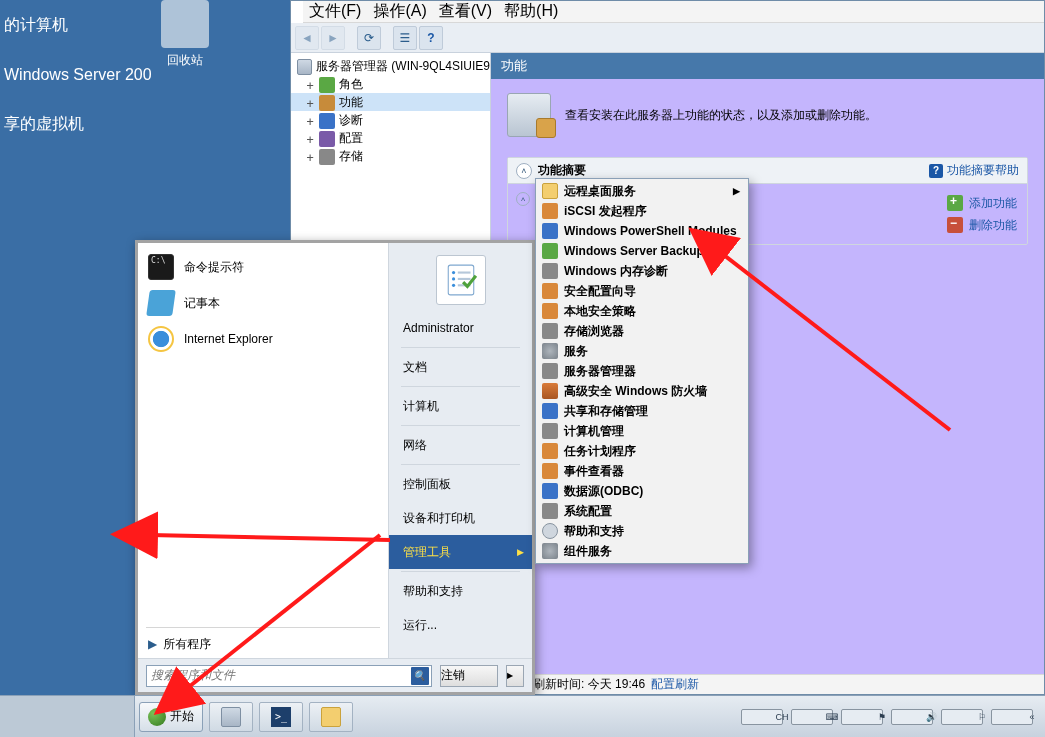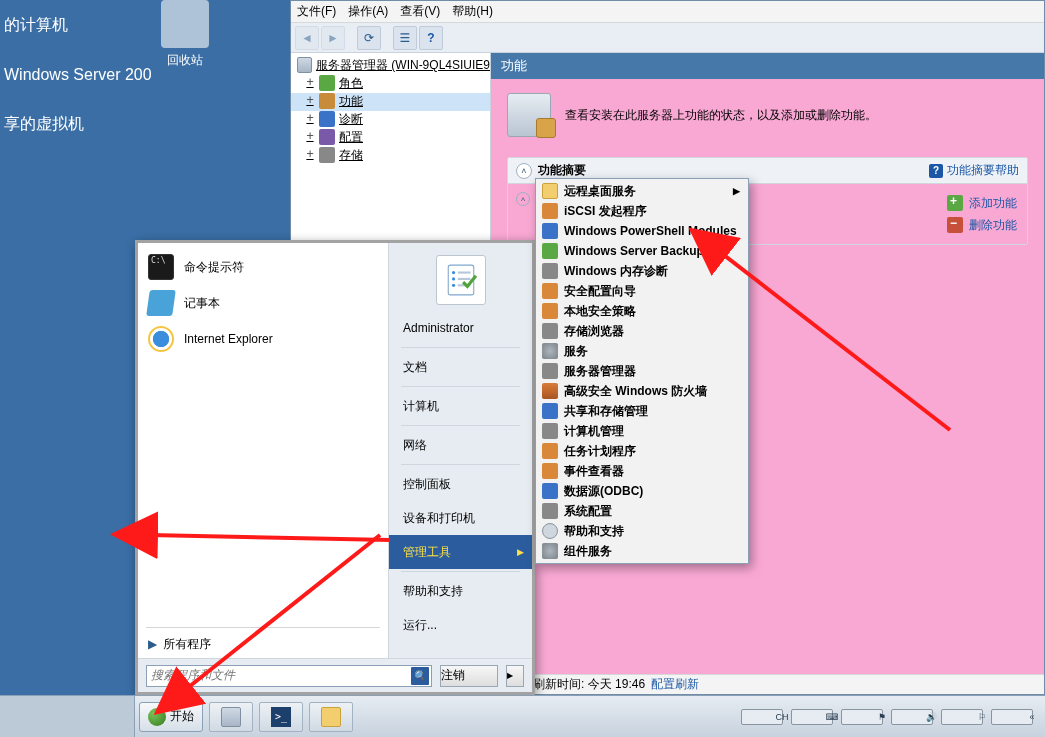--- a/index.html
+++ b/index.html
@@ -9,42 +9,42 @@
   .desktop-left { position: absolute; left: 0; top: 0; width: 135px; height: 695px; background: #3a6ea5; color: #fff; }
   .desktop-left .item { font-size: 16px; padding: 15px 4px; white-space: nowrap; }
 
   
   .recycle { position: absolute; left: 150px; top: 0; width: 70px; text-align: center; color: #fff; }
   .recycle .icon { width: 48px; height: 48px; margin: 0 auto; background: #dfe7ee; border-radius: 4px; opacity: 0.7; }
   .recycle .lbl { margin-top: 4px; }
 
   
   .srvmgr { position: absolute; left: 290px; top: 0; width: 755px; height: 695px; background: #fff; border: 1px solid #6f8ca8; }
-  .srvmgr .menubar { height: 22px; background: #f4f4f4; border-bottom: 1px solid #d8d8d8; display: flex; align-items: center; padding: 0 6px; font-size: 12px; gap: 12px; }
+  .srvmgr .menubar { height: 22px; background: #f4f4f4; border-bottom: 1px solid #d8d8d8; display: flex; align-items: center; padding: 0 6px; font-size: 16px; gap: 12px; margin-left: 12px; }
   .srvmgr .toolbar { height: 30px; background: #e9eef4; border-bottom: 1px solid #c9d2dd; display: flex; align-items: center; padding: 0 4px; gap: 2px; }
   .tbtn { width: 24px; height: 24px; background: #dbe4ee; border: 1px solid #bfcbd9; border-radius: 2px; display: flex; align-items: center; justify-content: center; color: #2b5d8c; font-size: 12px; }
   .tbtn.disabled { opacity: .5; }
   .tbspacer { width: 8px; }
 
   .srvmgr .body { display: flex; height: calc(100% - 52px - 20px); }
   .tree { width: 200px; border-right: 1px solid #c9d2dd; background: #fff; padding: 4px 0; font-size: 12px; }
-  .tree-row { display: flex; align-items: flex-start; height: 18px; padding-left: 6px; gap: 4px; white-space: nowrap; text-decoration: underline; }
+  .tree-row { display: flex; align-items: flex-end; height: 18px; padding-left: 6px; gap: 4px; white-space: nowrap; }
   .tree-row .tog { width: 10px; text-align: center; color: #555; font-family: monospace; }
   .tree-row .ic { width: 16px; height: 16px; display: inline-block; }
   .tree-row.sel { background: #cde3f8; }
   .ic-server { background: linear-gradient(#cfd9e4,#a8b6c6); border: 1px solid #7e8fa2; border-radius: 2px; }
   .ic-role { background: #5aa844; border-radius: 2px; }
   .ic-feat { background: #c78b3a; border-radius: 2px; }
   .ic-diag { background: #3a72c7; border-radius: 2px; }
   .ic-conf { background: #7a5aa8; border-radius: 2px; }
   .ic-stor { background: #888; border-radius: 2px; }
 
   .content { flex: 1; display: flex; flex-direction: column; }
   .content-header { height: 26px; background: #4678aa; color: #fff; display: flex; align-items: center; padding: 0 10px; font-size: 13px; }
-  .content-body { flex: 1; background: #f9a8d4; padding: 14px 16px; position: relative; }
+  .content-body { flex: 1; background: #c4b5fd; padding: 14px 16px; position: relative; }
   .feat-row { display: flex; align-items: center; gap: 14px; margin-bottom: 20px; }
   .feat-icon { width: 44px; height: 44px; background: linear-gradient(#e6ecf2,#b9c5d2); border: 1px solid #99a6b3; border-radius: 3px; position: relative; }
   .feat-icon::after { content: ""; position: absolute; right: -6px; bottom: -2px; width: 18px; height: 18px; background: #d9a34a; border-radius: 3px; border: 1px solid #a87a2c; }
 
   .summary { border: 1px solid #cfd6de; border-radius: 2px; overflow: visible; }
   .summary-hdr { height: 26px; background: #eef2f6; border-bottom: 1px solid #cfd6de; display: flex; align-items: center; padding: 0 8px; gap: 6px; }
   .chev { width: 16px; height: 16px; border: 1px solid #9fb0c2; border-radius: 50%; display: flex; align-items: center; justify-content: center; font-size: 9px; color: #3a5d7e; background: #fff;}
   .summary-hdr .help { margin-left: auto; display: flex; align-items: center; gap: 4px; color: #1b57a6; }
   .help-ic { width: 14px; height: 14px; background: #1b57a6; color: #fff; border-radius: 2px; display: inline-flex; align-items: center; justify-content: center; font-weight: bold; font-size: 10px;}
   .summary-body { padding: 8px 10px 8px 28px; display: flex; }

